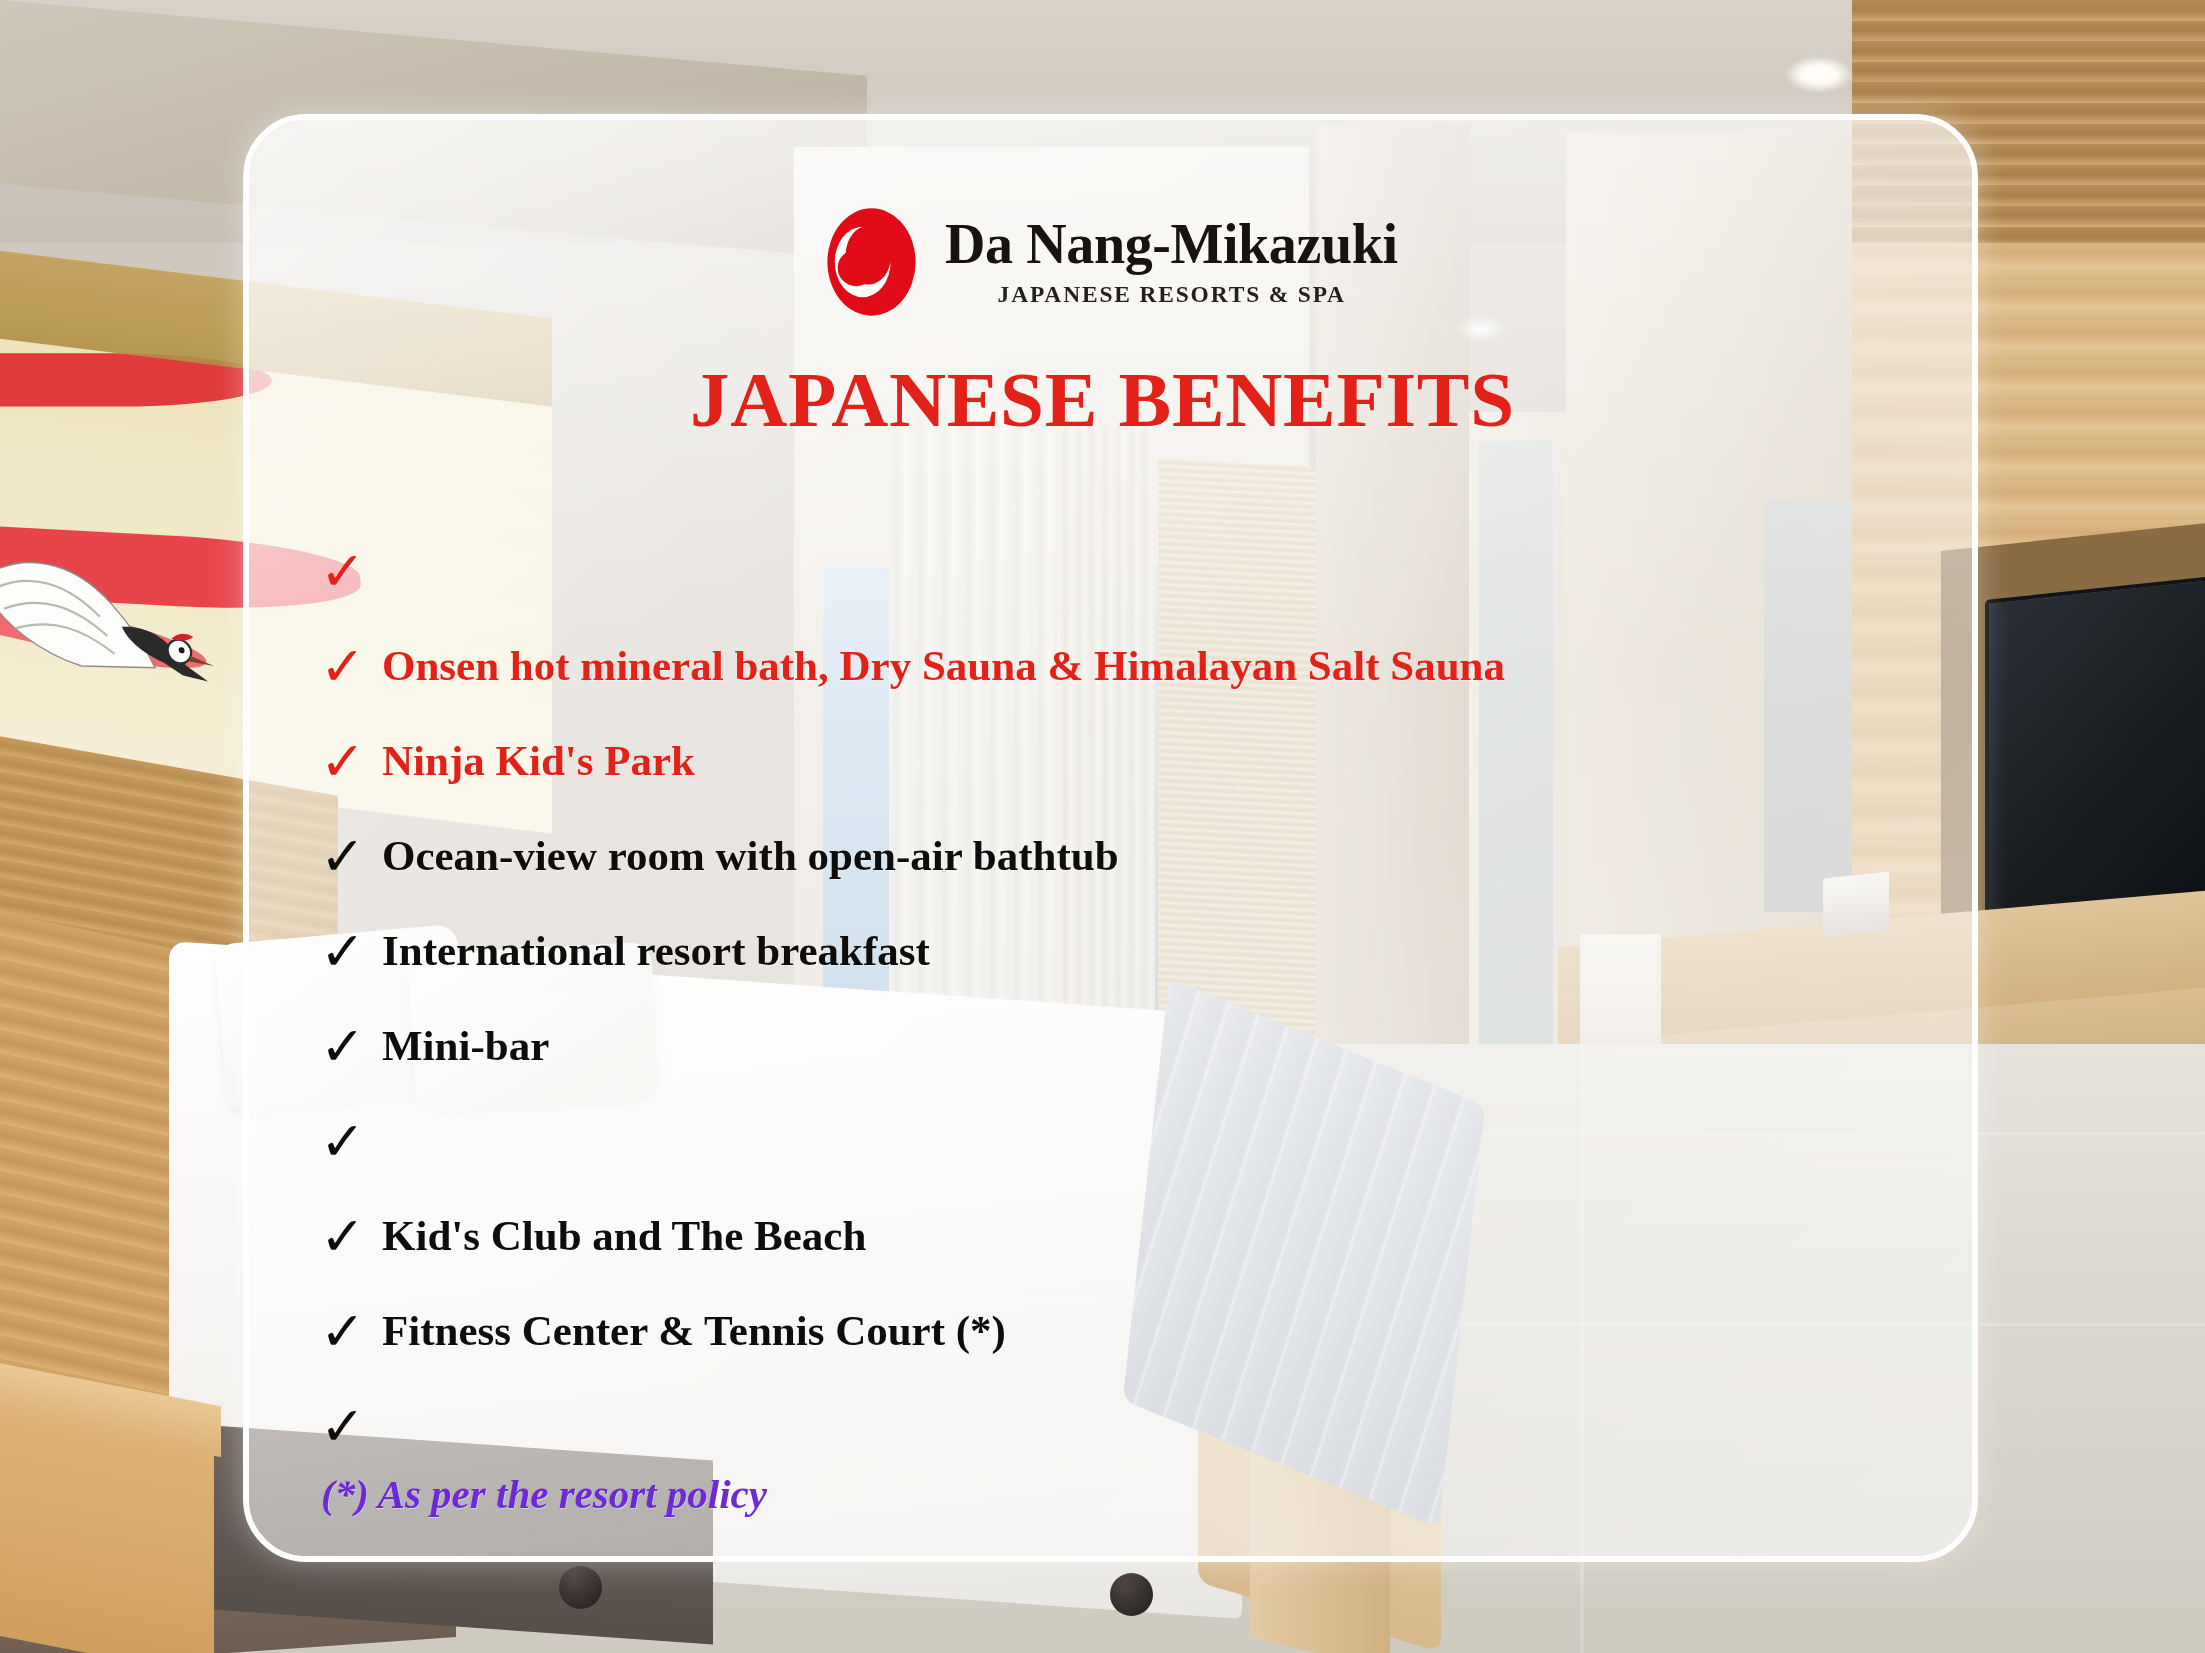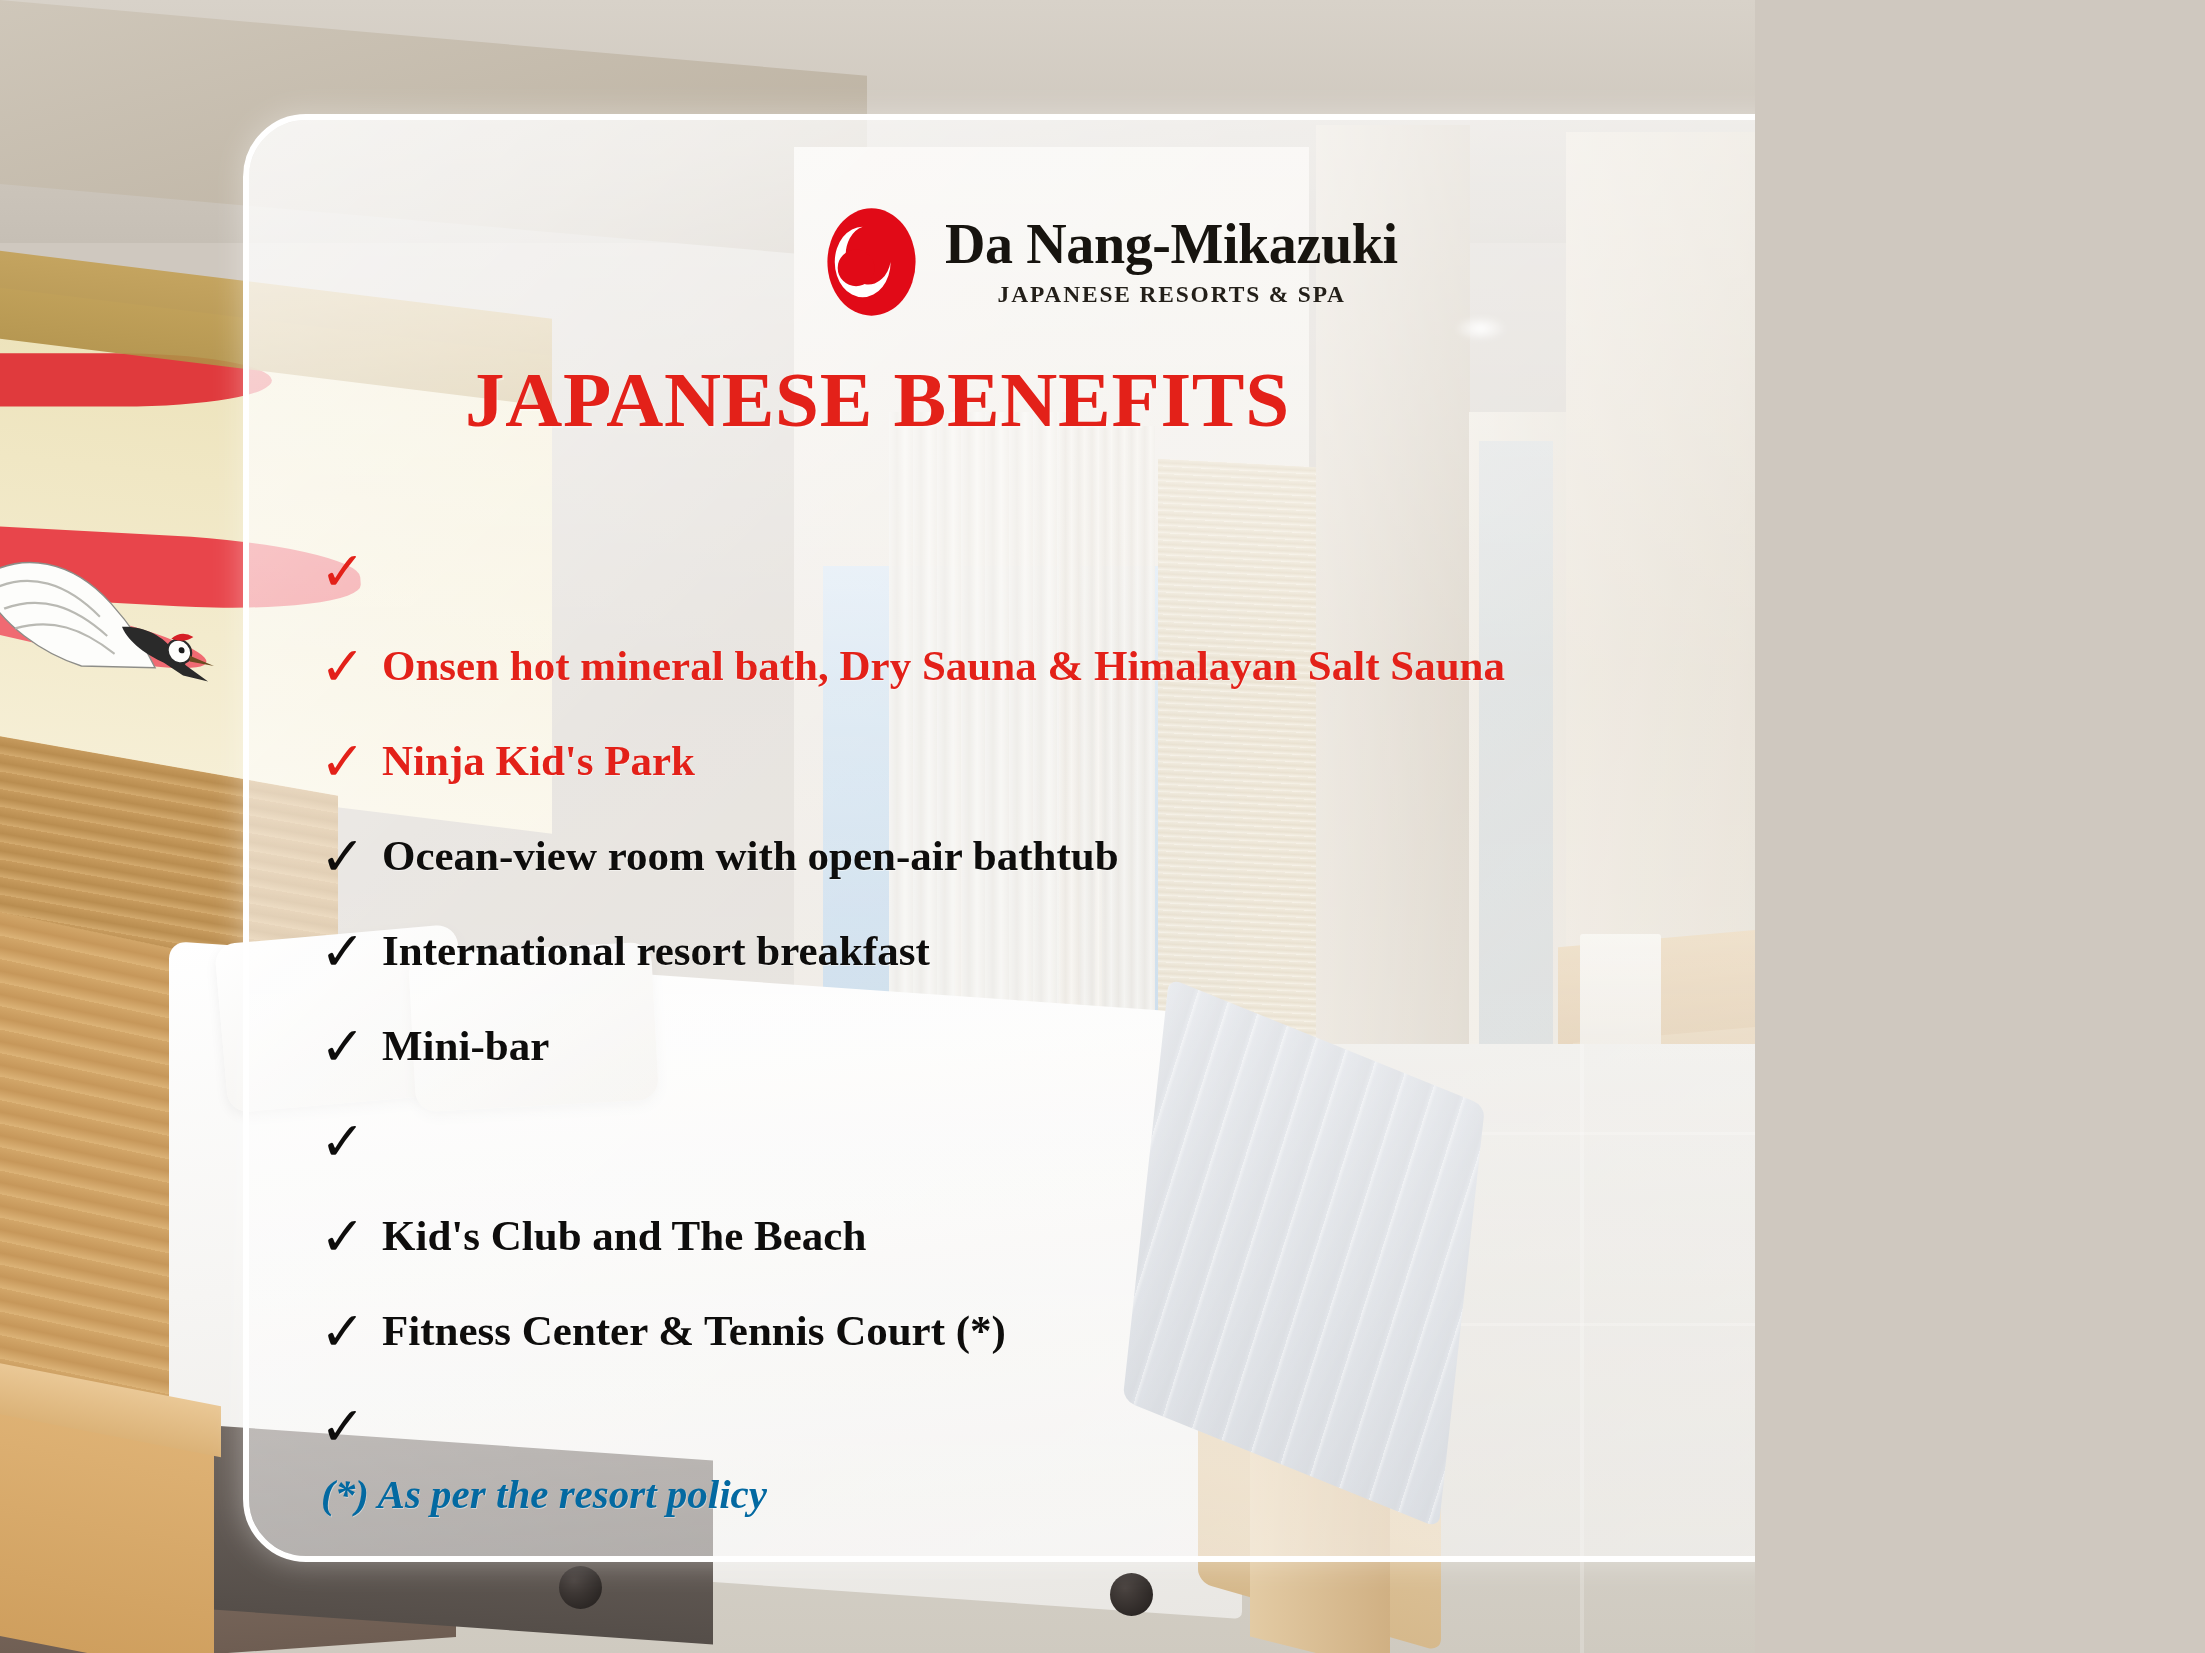--- a/index.html
+++ b/index.html
@@ -1,21 +1,21 @@
 <!DOCTYPE html>
 <html style="font-size:11.8px"><head>
 <meta charset="utf-8">
 <style>
   html,body{margin:0;padding:0;}
   body{
     width:2205px;height:1654px;overflow:hidden;
     font-family:"Liberation Serif", serif;
     background:#cfc8bf;
   }
-  .stage{position:relative;width:1755px;height:1654px;overflow:hidden;}
+  .stage{position:relative;width:2205px;height:1654px;overflow:hidden;}
 
   
   .photo{position:absolute;inset:0;overflow:hidden;}
   .ceiling{position:absolute;left:0;top:0;width:2205px;height:243px;
     background:linear-gradient(180deg,#d8d2c9 0%,#cfc8be 55%,#c6bfb5 100%);}
   .ceiling-beam{position:absolute;left:0;top:0;width:867px;height:184px;
     background:linear-gradient(160deg,#cfc7ba 0%,#bfb5a5 70%,#b0a493 100%);
     transform:skewY(5deg);transform-origin:left top;}
   .ceiling-light{position:absolute;left:1786px;top:57px;width:66px;height:35px;
     border-radius:50%;background:radial-gradient(ellipse at center,#ffffff 0%,#fffdf4 38%,rgba(255,252,235,0.0) 75%);
@@ -161,21 +161,21 @@
     font-weight:400;margin-top:-2.9px;}
   .label{font-family:"Liberation Serif",serif;font-weight:700;font-size:43px;line-height:1.05;
     white-space:nowrap;padding-left:16px;}
   .row.red .check,.row.red .label{color:#E32119;}
   .row.black .check,.row.black .label{color:#0e0d0c;}
   .row.black .label{text-shadow:0.7px 0.7px 0 rgba(255,255,255,.45);}
   .row.red .label{text-shadow:0.7px 0.7px 0 rgba(255,255,255,.45);}
 
   .footnote{position:absolute;left:321px;top:1470px;
     font-family:"Liberation Serif",serif;font-style:italic;font-weight:700;font-size:41px;
-    color:#0369a1;white-space:nowrap;text-shadow:0.7px 0.7px 0 rgba(255,255,255,.4);}
+    color:#6d28d9;white-space:nowrap;text-shadow:0.7px 0.7px 0 rgba(255,255,255,.4);}
 </style>
 </head>
 <body>
 
 <div class="stage">
 
   <div class="photo">
     <div class="ceiling"></div>
     <div class="ceiling-beam"></div>
 

